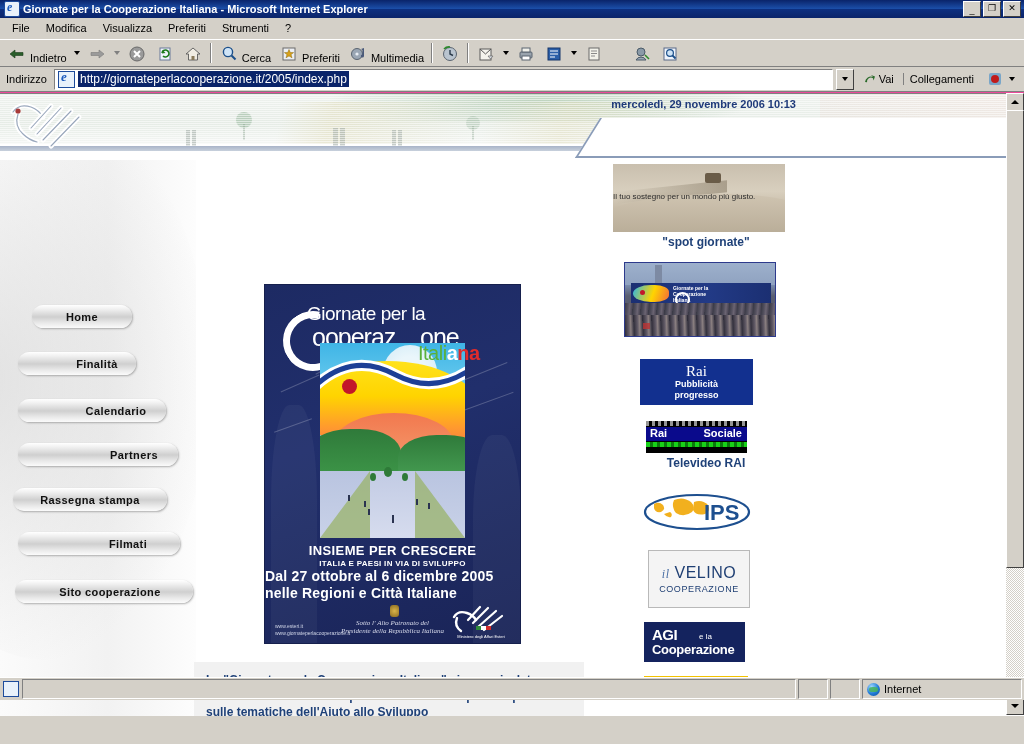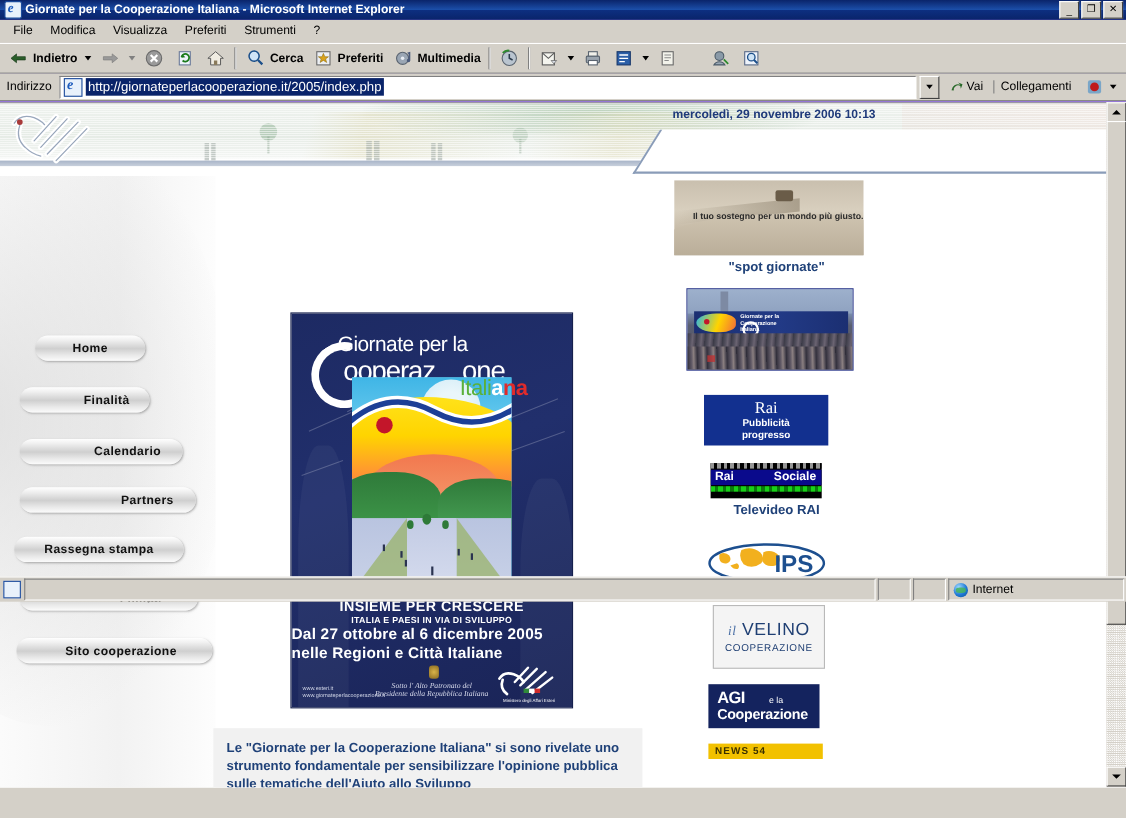--- a/index.html
+++ b/index.html
@@ -1,21 +1,21 @@
 <!DOCTYPE html>
 <html><head>
 <meta charset="utf-8">
 <style>
   html,body{margin:0;padding:0;}
   body{
     width:1024px;height:744px;overflow:hidden;
     font-family:"Liberation Sans",sans-serif;
     font-size:11px;background:#d4d0c8;
   }
-  .win{width:1024px;height:547px;position:relative;background:#8b5cf6;}
+  .win{width:1024px;height:700px;position:relative;background:#ec4899;}
 
   
   .titlebar{
     height:18px;display:flex;align-items:center;
     background:linear-gradient(to bottom,#0a246a 0%,#1b4ea8 48%,#0d2f80 52%,#0a246a 100%);
     color:#fff;padding:0 2px;position:relative;
   }
   .titlebar .ie-ico{
     width:14px;height:14px;margin:0 3px 0 2px;flex:0 0 auto;position:relative;
     background:#e8f1fb;border:1px solid #1c4b9c;border-radius:2px;
@@ -38,21 +38,21 @@
     height:20px;background:#d4d0c8;display:flex;align-items:center;
     border-bottom:1px solid #d4d0c8;padding-left:4px;
   }
   .menubar .mi{padding:2px 8px;font-size:11px;color:#000;}
 
   
   .toolbar{
     height:26px;background:#d4d0c8;display:flex;align-items:center;
     border-top:1px solid #fff;border-bottom:1px solid #808080;padding-left:3px;
   }
-  .tbtn{display:flex;align-items:center;height:22px;padding:0 4px;gap:3px;cursor:default;font-weight:bold;}
+  .tbtn{display:flex;align-items:flex-end;height:22px;padding:0 4px;gap:3px;cursor:default;}
   .tbtn .lbl{font-size:11px;color:#000;}
   .tsep{width:1px;height:20px;background:#808080;border-right:1px solid #fff;margin:0 3px;}
   .arrowdn{width:0;height:0;border-left:3px solid transparent;border-right:3px solid transparent;border-top:4px solid #000;margin:0 3px;}
   .arrowdn.dis{border-top-color:#808080;}
   .ico{width:20px;height:20px;position:relative;display:inline-block;flex:0 0 auto;}
 
   
   .addrbar{
     height:24px;background:#d4d0c8;display:flex;align-items:center;gap:3px;
     border-bottom:1px solid #808080;padding:0 2px;
@@ -196,22 +196,22 @@
   .rc-item{margin-bottom:8px;}
   .rc-cap{text-align:center;font-size:12px;font-weight:bold;color:#1f4178;margin-top:3px;}
 
   .spotimg{width:172px;height:68px;position:relative;overflow:hidden;margin-left:7px;
     background:linear-gradient(to bottom,#c9bfae 0%,#d8cfbe 40%,#c4b8a4 70%,#b6a995 100%);}
   .spotimg .dune{position:absolute;left:-10px;top:30px;width:200px;height:40px;
     background:linear-gradient(to bottom,#cfc4b1,#b9ad98);border-radius:60% 40% 0 0;}
   .spotimg .veh{position:absolute;left:92px;top:9px;width:16px;height:10px;background:#6a5c48;border-radius:2px;}
   .spotimg .trail{position:absolute;left:4px;top:22px;width:110px;height:12px;
     background:linear-gradient(100deg,rgba(160,150,132,.0),rgba(140,128,108,.6));transform:skewY(-6deg);}
-  .spotimg .stxt{position:absolute;left:0;right:0;top:28px;text-align:right;font-size:8px;
-    font-weight:bold;color:#2b2b2b;}
+  .spotimg .stxt{position:absolute;left:0;right:0;top:28px;text-align:left;font-size:8px;
+    font-weight:normal;color:#2b2b2b;}
 
   .crowd{width:150px;height:73px;border:1px solid #2d3a8c;margin-left:18px;position:relative;overflow:hidden;
     background:linear-gradient(to bottom,#8fa4c4 0%,#7e93b6 28%,#5a5f72 45%,#4b4d5c 100%);}
   .crowd .sky2{position:absolute;left:0;top:0;width:150px;height:22px;background:linear-gradient(to bottom,#9db0cc,#8fa2c0);}
   .crowd .tower{position:absolute;left:30px;top:2px;width:7px;height:20px;background:#7d8aa3;}
   .crowd .banner2{position:absolute;left:6px;top:20px;width:140px;height:22px;
     background:linear-gradient(to right,#1b2f72 0%,#223a86 55%,#1b2f72 100%);}
   .crowd .bfish{position:absolute;left:2px;top:2px;width:36px;height:17px;border-radius:50% 40% 40% 50%;
     background:linear-gradient(110deg,#2bb7e6,#ffd400 55%,#f26a3a);}
   .crowd .bdot{position:absolute;left:9px;top:7px;width:5px;height:5px;border-radius:50%;background:#c3162a;}

